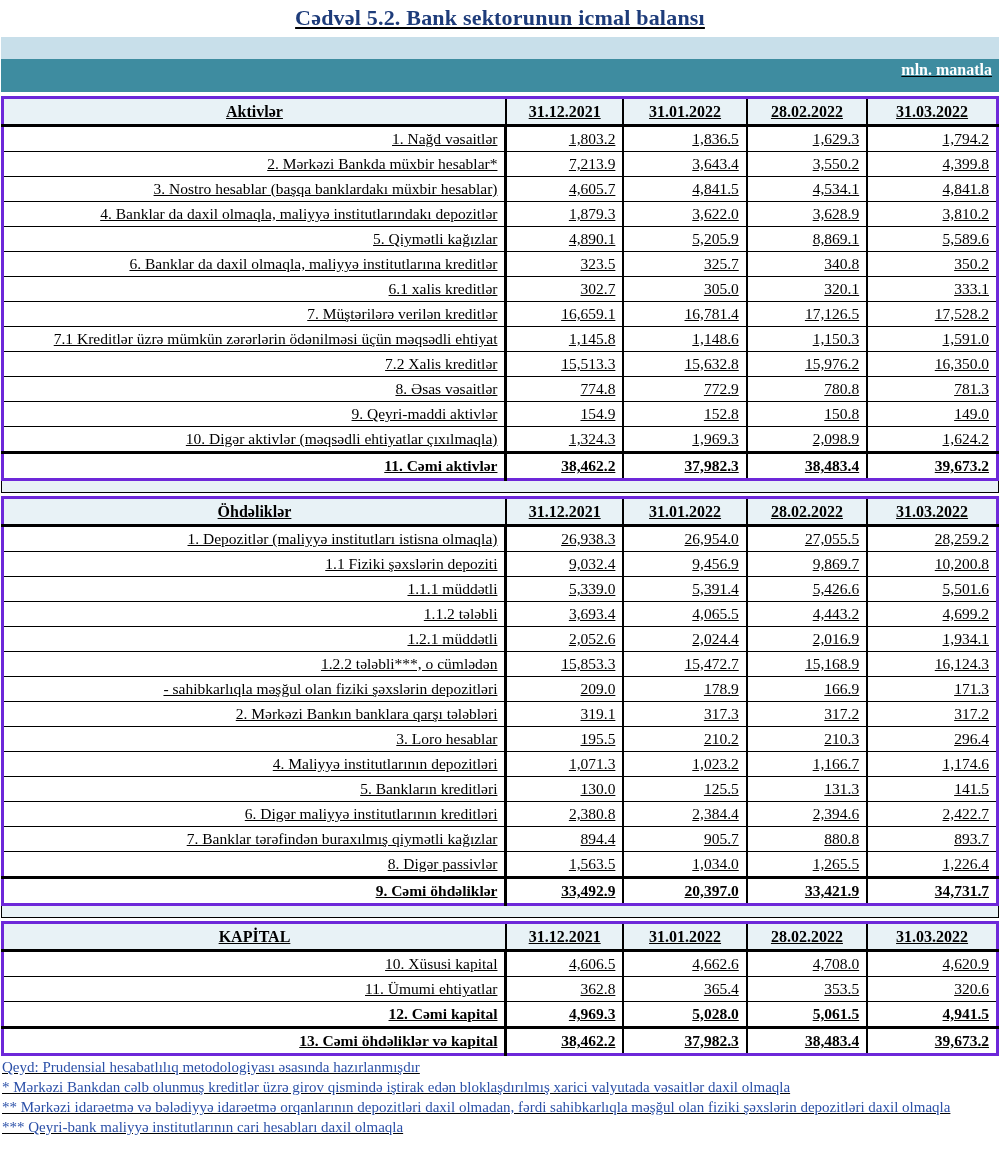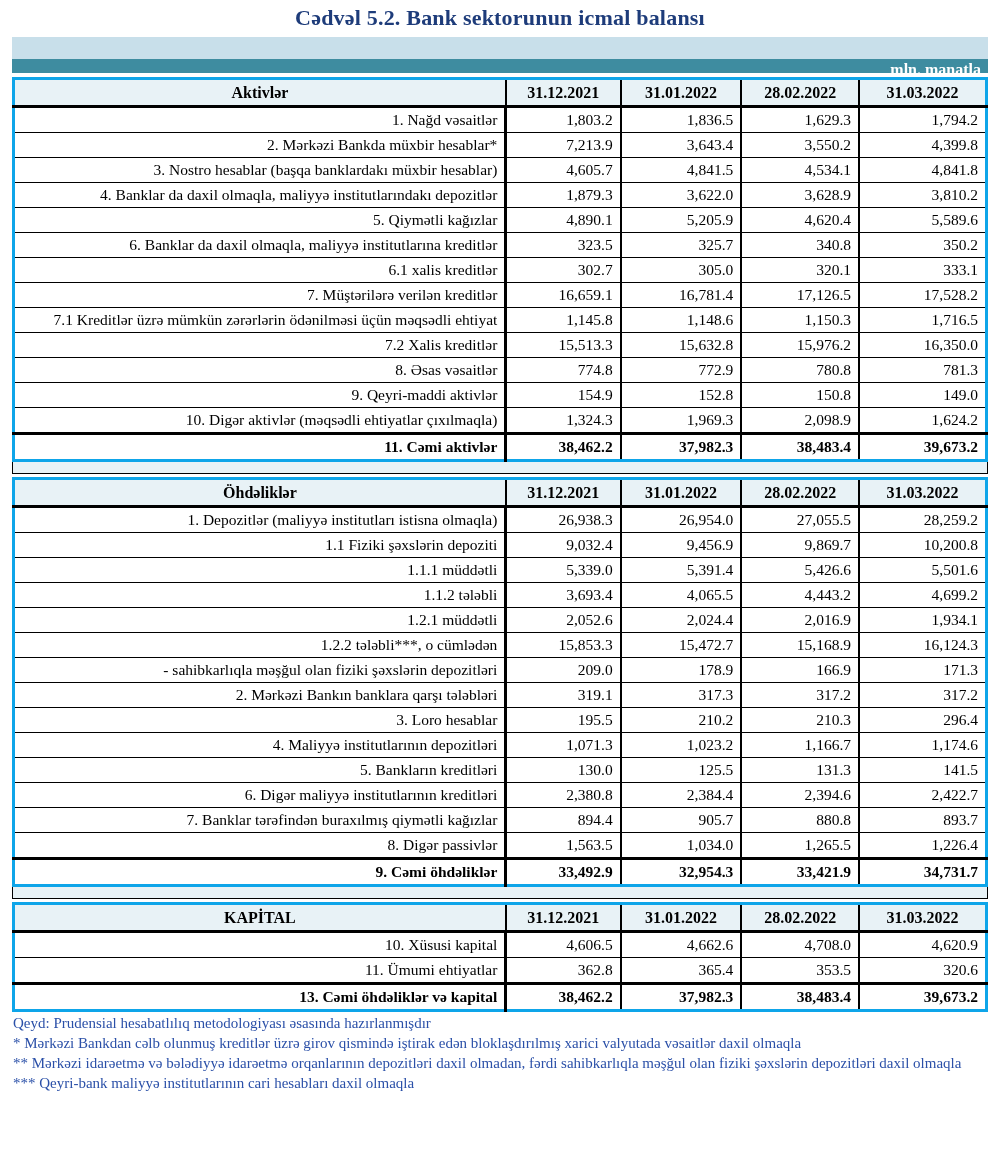--- a/index.html
+++ b/index.html
@@ -5,31 +5,31 @@
   :root{
     --teal:#3E8CA0; --band:#C8DFEA; --panel:#E8F2F6;
     --title:#1E3C7A; --footnote:#2B50A8;
   }
   *{box-sizing:border-box;}
   html,body{margin:0;padding:0;}
   body{
     width:1000px;height:1150px;overflow:hidden;background:#fff;color:#000;
     font-family:"Liberation Serif","DejaVu Serif",serif;
   }
-  .page{padding:0 12px;}
+  .page{padding:0 1px;text-decoration:underline;}
   .title{
     text-align:center;font-size:22px;font-weight:bold;color:var(--title);
     margin:5px 0 6px 0;letter-spacing:0.2px;
   }
   .band-top{height:22px;background:var(--band);}
   .band-teal{
-    height:14px;background:var(--teal);color:#fff;text-align:right;
+    height:33px;background:var(--teal);color:#fff;text-align:right;
     font-weight:bold;font-size:16px;line-height:21px;padding-right:7px;margin-bottom:4px;
   }
-  table.sec{width:100%;border-collapse:collapse;table-layout:fixed;border:3px solid #0ea5e9;}
+  table.sec{width:100%;border-collapse:collapse;table-layout:fixed;border:3px solid #6d28d9;}
   col.c0{width:50.6%} col.c1{width:11.8%} col.c2{width:12.4%} col.c3{width:12.1%} col.c4{width:13.1%}
   tr.hdr th{
     background:var(--panel);border:2px solid #000;border-bottom:3px solid #000;
     font-size:16px;font-weight:bold;height:28px;padding:2px 5px;text-align:center;
   }
   tbody td{
     border:1px solid #000;border-left-width:2px;border-right-width:2px;
     font-size:15.5px;line-height:20px;padding:2px 7px;white-space:nowrap;
     overflow:hidden;
   }
@@ -96,21 +96,21 @@
             <td class="lbl ind0">4. Banklar da daxil olmaqla, maliyyə institutlarındakı depozitlər</td>
             <td class="num">1,879.3</td>
             <td class="num">3,622.0</td>
             <td class="num">3,628.9</td>
             <td class="num">3,810.2</td>
           </tr>
           <tr>
             <td class="lbl ind0">5. Qiymətli kağızlar</td>
             <td class="num">4,890.1</td>
             <td class="num">5,205.9</td>
-            <td class="num">4,620.4</td>
+            <td class="num">8,869.1</td>
             <td class="num">5,589.6</td>
           </tr>
           <tr>
             <td class="lbl ind0">6. Banklar da daxil olmaqla, maliyyə institutlarına kreditlər</td>
             <td class="num">323.5</td>
             <td class="num">325.7</td>
             <td class="num">340.8</td>
             <td class="num">350.2</td>
           </tr>
           <tr>
@@ -125,21 +125,21 @@
             <td class="num">16,659.1</td>
             <td class="num">16,781.4</td>
             <td class="num">17,126.5</td>
             <td class="num">17,528.2</td>
           </tr>
           <tr>
             <td class="lbl ind0">7.1 Kreditlər üzrə mümkün zərərlərin ödənilməsi üçün məqsədli ehtiyat</td>
             <td class="num">1,145.8</td>
             <td class="num">1,148.6</td>
             <td class="num">1,150.3</td>
-            <td class="num">1,716.5</td>
+            <td class="num">1,591.0</td>
           </tr>
           <tr>
             <td class="lbl ind0">7.2 Xalis kreditlər</td>
             <td class="num">15,513.3</td>
             <td class="num">15,632.8</td>
             <td class="num">15,976.2</td>
             <td class="num">16,350.0</td>
           </tr>
           <tr>
             <td class="lbl ind0">8.  Əsas vəsaitlər</td>
@@ -284,21 +284,21 @@
           <tr>
             <td class="lbl ind0">8. Digər passivlər</td>
             <td class="num">1,563.5</td>
             <td class="num">1,034.0</td>
             <td class="num">1,265.5</td>
             <td class="num">1,226.4</td>
           </tr>
           <tr class="total">
             <td class="lbl ind0">9. Cəmi öhdəliklər</td>
             <td class="num">33,492.9</td>
-            <td class="num">32,954.3</td>
+            <td class="num">20,397.0</td>
             <td class="num">33,421.9</td>
             <td class="num">34,731.7</td>
           </tr>
         </tbody>
       </table>
       <div class="sep-band"></div>
       <table class="sec">
         <colgroup>
           <col class="c0">
           <col class="c1">
@@ -323,20 +323,27 @@
             <td class="num">4,708.0</td>
             <td class="num">4,620.9</td>
           </tr>
           <tr>
             <td class="lbl ind0">11. Ümumi ehtiyatlar</td>
             <td class="num">362.8</td>
             <td class="num">365.4</td>
             <td class="num">353.5</td>
             <td class="num">320.6</td>
           </tr>
+          <tr class=" bold">
+            <td class="lbl ind0">12. Cəmi kapital</td>
+            <td class="num">4,969.3</td>
+            <td class="num">5,028.0</td>
+            <td class="num">5,061.5</td>
+            <td class="num">4,941.5</td>
+          </tr>
           <tr class="total">
             <td class="lbl ind0">13. Cəmi öhdəliklər və kapital</td>
             <td class="num">38,462.2</td>
             <td class="num">37,982.3</td>
             <td class="num">38,483.4</td>
             <td class="num">39,673.2</td>
           </tr>
         </tbody>
       </table>
     </div>

